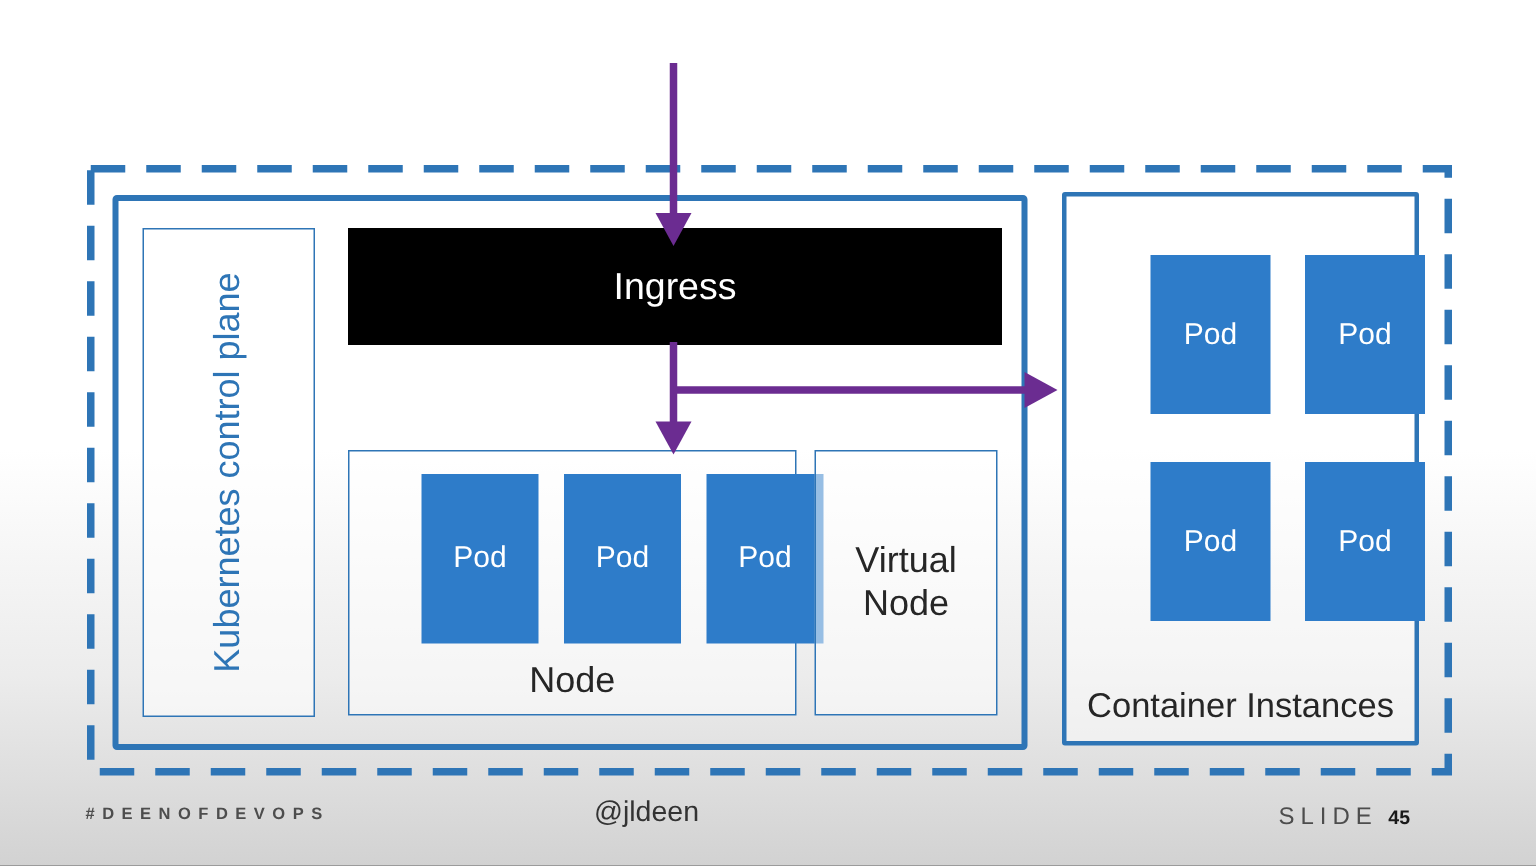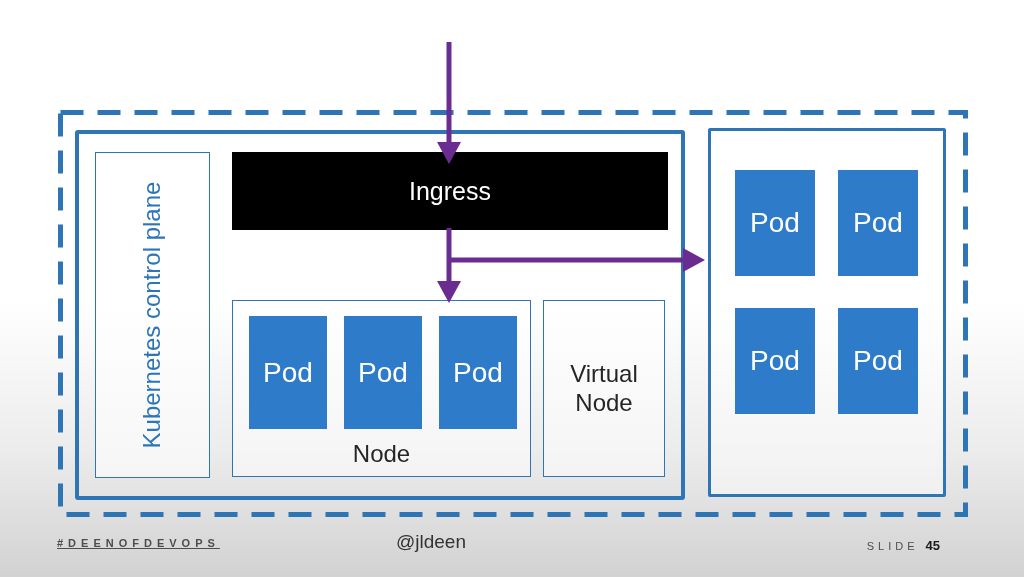--- a/index.html
+++ b/index.html
@@ -25,21 +25,21 @@
     align-items:center; justify-content:center; font-size:25px; }
 
   .node-box { left:153px; top:166px; width:299px; height:177px;
     border:1.5px solid var(--blue,#2E75B6); background:rgba(255,255,255,.5); }
   .virtual-node { left:464px; top:166px; width:122px; height:177px;
     border:1.5px solid var(--blue,#2E75B6); background:rgba(255,255,255,.5);
     display:flex; align-items:center; justify-content:center; text-align:center;
     font-size:24px; color:#262626; line-height:1.2; padding:0 10px; }
 
   .pod { position:absolute; box-sizing:border-box; background:var(--pod-blue,#2E7CC9);
-    color:#fff; display:flex; align-items:center; justify-content:center; font-size:28px; }
+    color:#fff; display:flex; align-items:center; justify-content:center; font-size:20px;margin-left:32px; }
   .node-box .pod { width:78px; height:113px; top:15px; }
   .pod.n1 { left:16px; } .pod.n2 { left:111px; } .pod.n3 { left:206px; }
   .node-label { position:absolute; left:0; right:0; bottom:8px; text-align:center;
     font-size:24px; color:#262626; }
 
   
   .ci-box { left:708px; top:128px; width:238px; height:369px;
     border:3px solid var(--blue,#2E75B6); border-radius:2px; background:rgba(255,255,255,.45); }
   .ci-box .pod { width:80px; height:106px; }
   .pod.c1 { left:24px;  top:39px; }  .pod.c2 { left:127px; top:39px; }
@@ -50,25 +50,25 @@
   
   .overlay { position:absolute; left:0; top:0; width:1024px; height:577px;
     pointer-events:none; }
   .overlay line { stroke:var(--purple,#6B2C91); stroke-width:5; }
   .overlay polygon { fill:var(--purple,#6B2C91); }
   .dashed-rect { fill:none; stroke:var(--blue,#2E75B6); stroke-width:5;
     stroke-dasharray:23 14; }
 
   
   .footer-hashtag { position:absolute; left:57px; top:537px; font-size:11px;
-    letter-spacing:5px; font-weight:600; color:#4d4d4d;text-decoration:underline; }
+    letter-spacing:5px; font-weight:600; color:#4d4d4d; }
   .footer-handle { position:absolute; left:396px; top:531px; width:170px;
     text-align:left; font-size:19px; color:#333; }
   .footer-slide { position:absolute; right:84px; top:536px; white-space:nowrap; }
-  .footer-slide .slide-word { font-size:11px; letter-spacing:4px; color:#4d4d4d; }
+  .footer-slide .slide-word { font-size:16px; letter-spacing:4px; color:#4d4d4d; }
   .footer-slide .slide-num { font-size:13px; font-weight:700; color:#1a1a1a; margin-left:7px; }
 </style>
 </head>
 <body>
 
 <div class="canvas">
 
   <div class="box cluster-box">
 
     <div class="box control-plane">
@@ -89,20 +89,21 @@
     <div class="box virtual-node">
       <span>Virtual Node</span>
     </div>
   </div>
 
   <div class="box ci-box">
     <div class="pod c1">Pod</div>
     <div class="pod c2">Pod</div>
     <div class="pod c3">Pod</div>
     <div class="pod c4">Pod</div>
+    <div class="ci-label">Container Instances</div>
   </div>
 
   <svg class="overlay" viewBox="0 0 1024 577">
     <rect class="dashed-rect" x="60.5" y="112.5" width="905" height="402"></rect>
 
     <g>
       <line x1="449" y1="42" x2="449" y2="146"></line>
       <polygon points="449,164 437,142 461,142"></polygon>
     </g>
 

